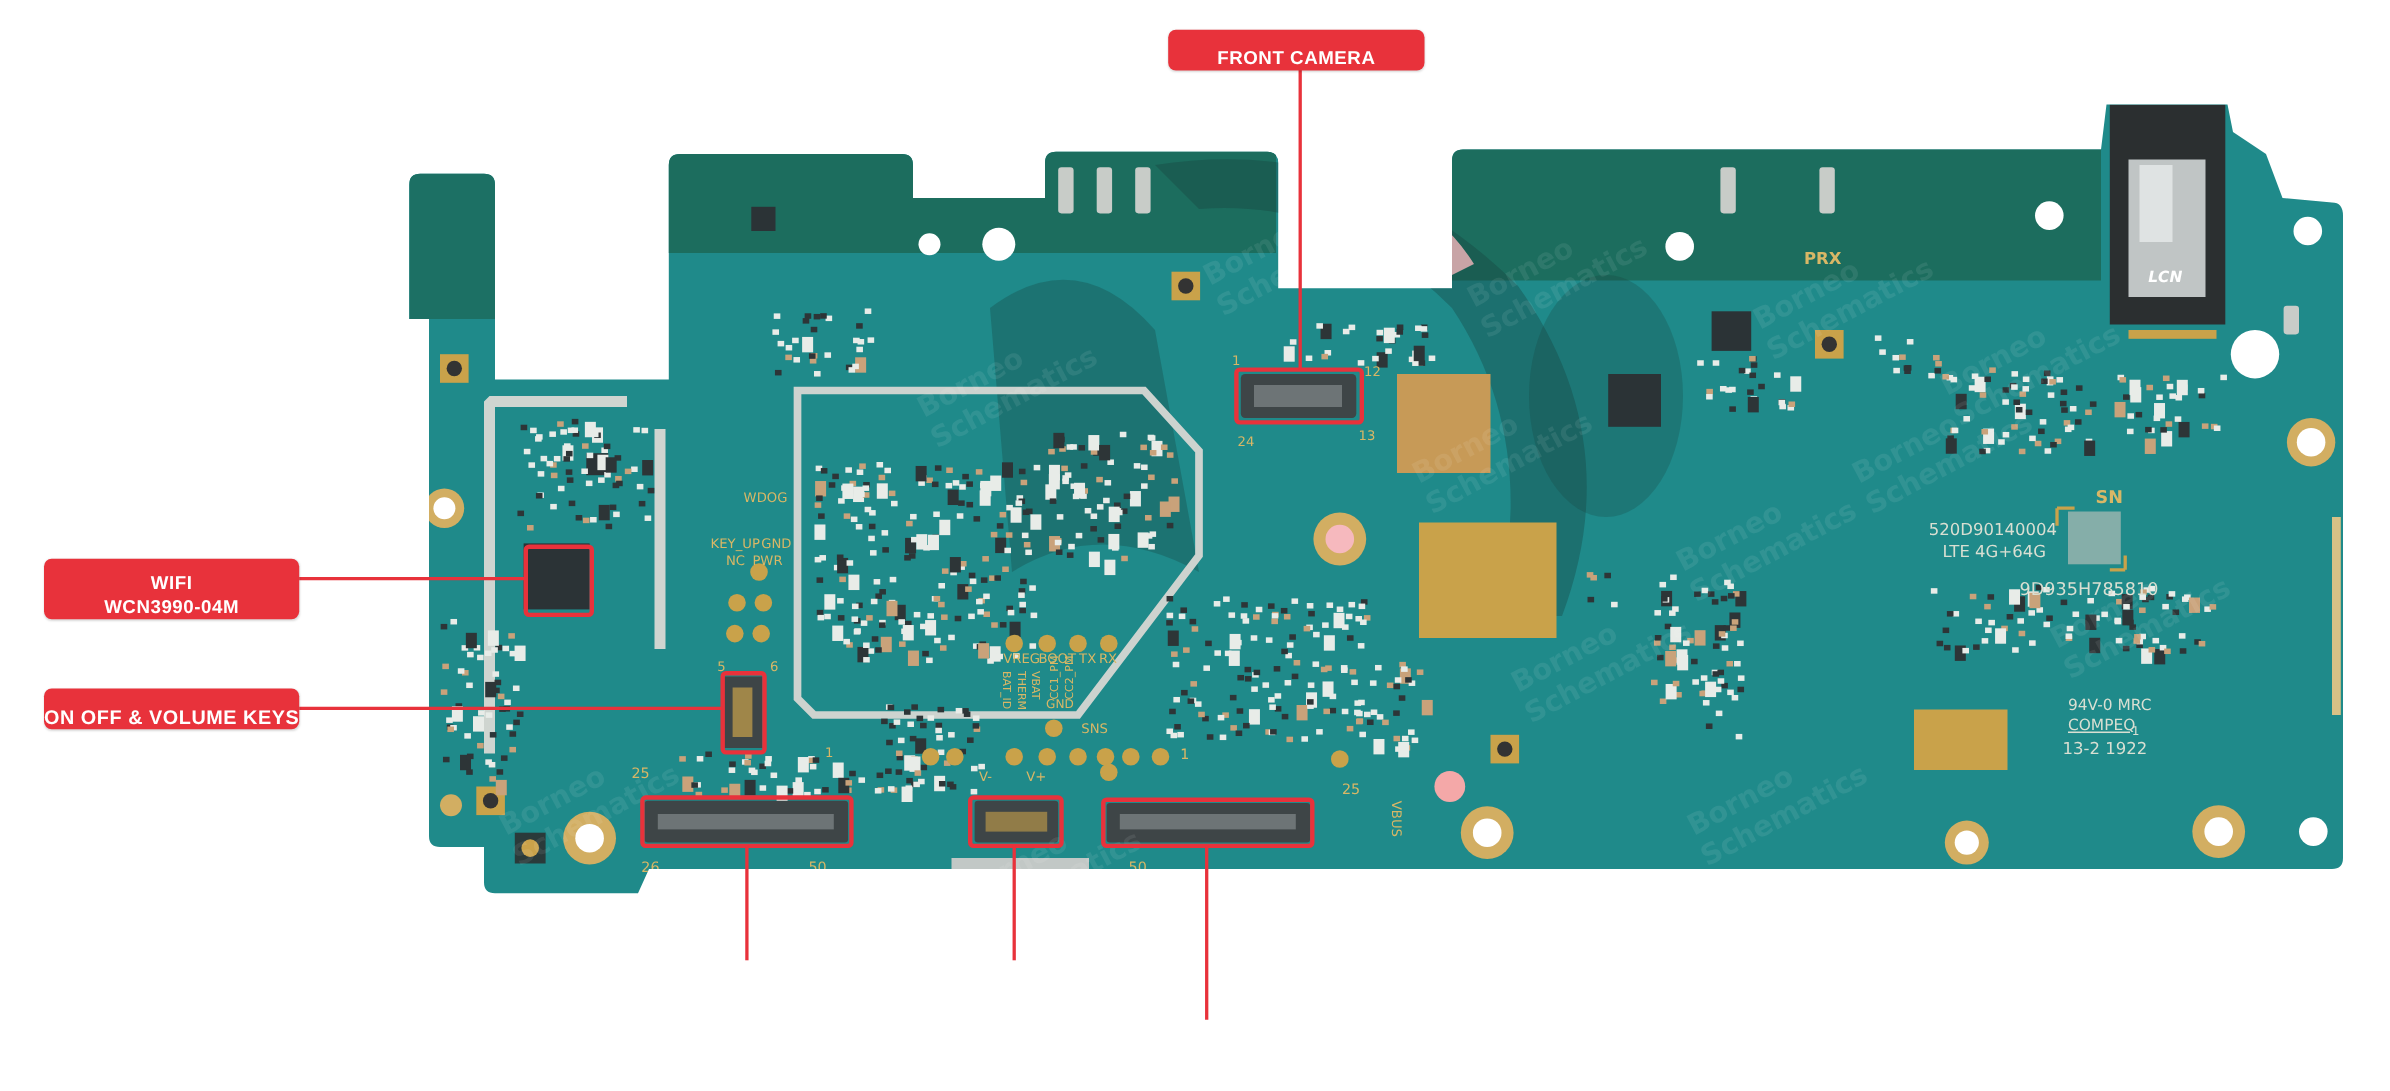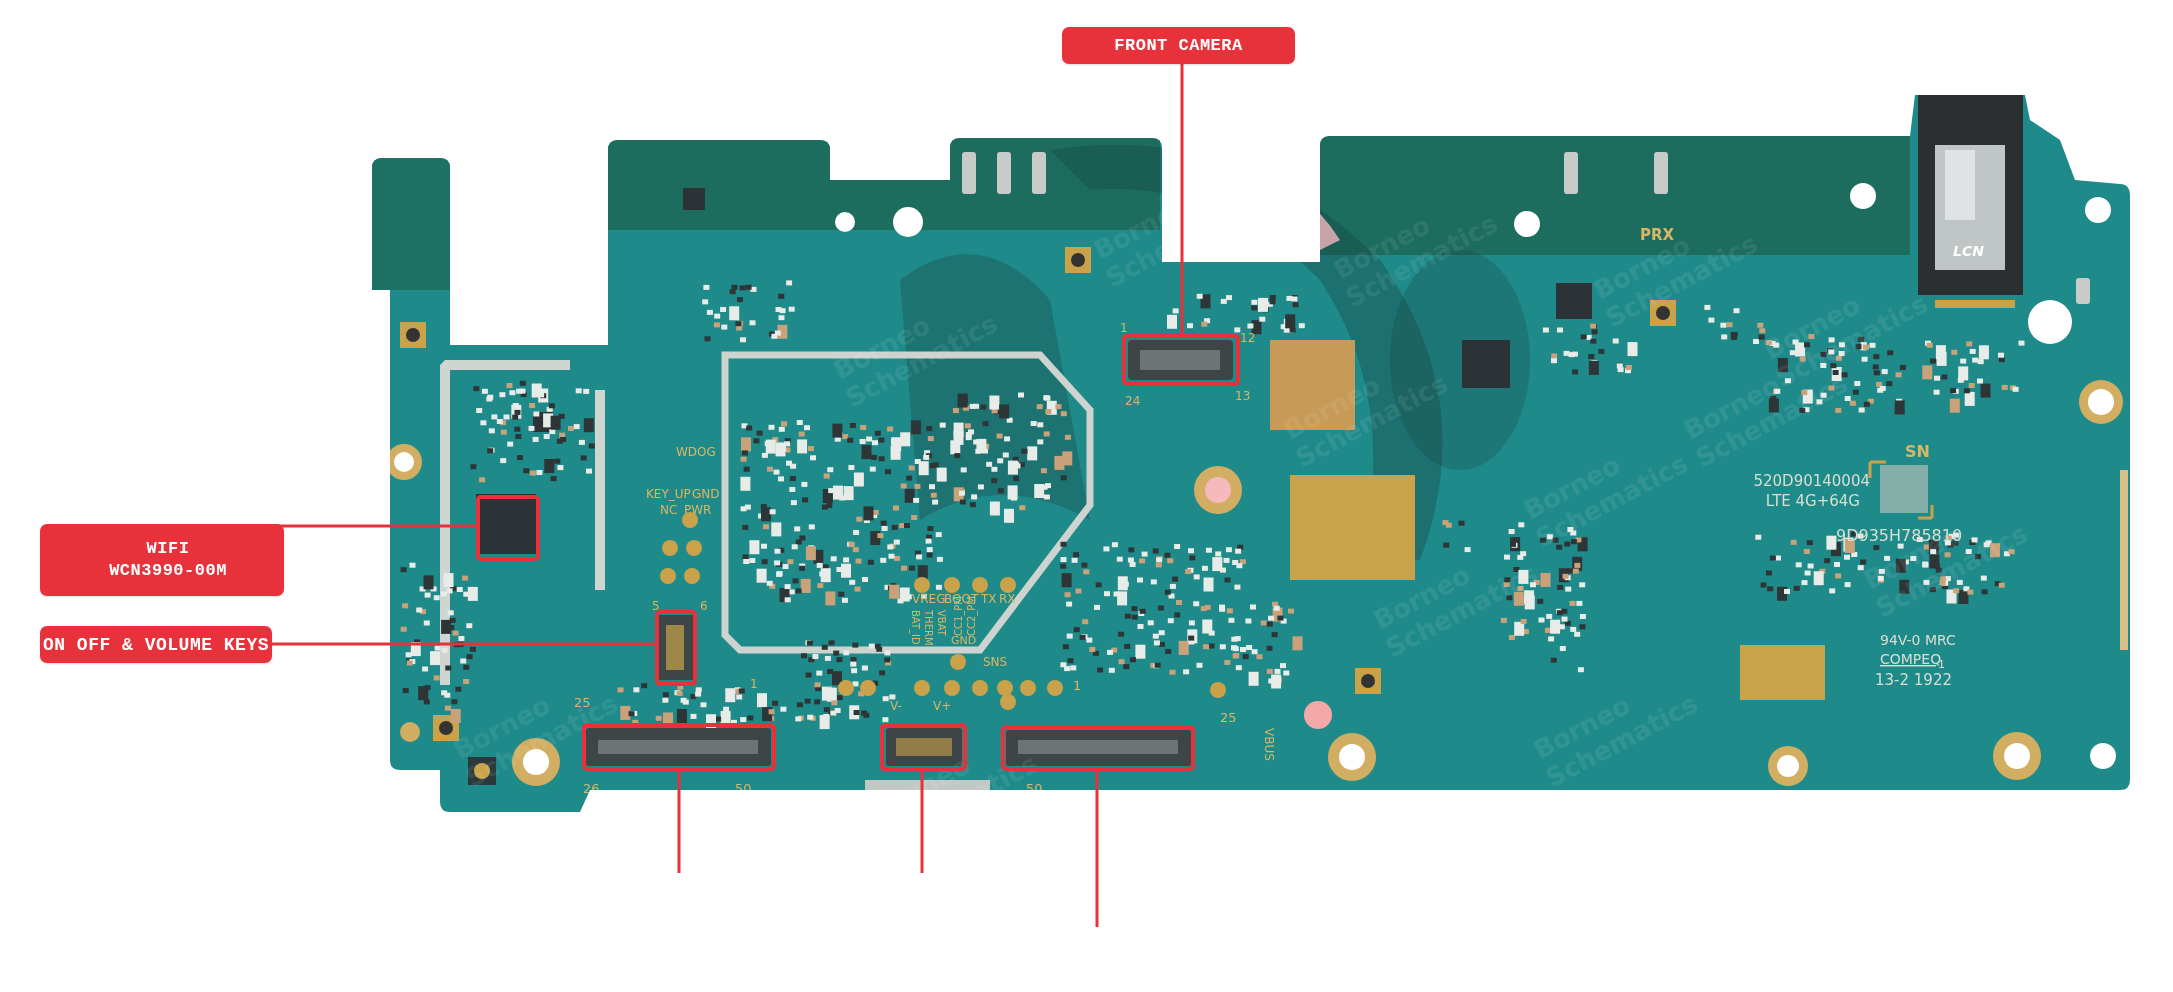--- a/index.html
+++ b/index.html
@@ -2,22 +2,22 @@
 <html><head>
   <meta charset="utf-8">
   <style>
     html, body { margin: 0; padding: 0; background: #ffffff; }
     body { width: 2173px; height: 992px; position: relative; overflow: hidden;
            font-family: "DejaVu Sans Mono", monospace; }
     #stage { position: absolute; left: 0; top: 0; width: 2173px; height: 992px; }
     .label {
       position: absolute; background: #e8323b; color: #ffffff;
       border-radius: 7px; display: flex; flex-direction: column;
-      align-items: center; justify-content: center; text-align: center;
-      font-family: Liberation Mono, monospace; font-weight: bold;
+      align-items: center; justify-content: flex-end; text-align: center;
+      font-family: Liberation Sans, sans-serif; font-weight: bold;
       font-size: 17px; letter-spacing: 0.5px; line-height: 22px;
       box-shadow: 0 1px 2px rgba(0,0,0,0.15);
     }
     .silk { font-family: "DejaVu Sans", sans-serif; fill: #d8b766; }
     .silk-white { font-family: "DejaVu Sans", sans-serif; fill: #d9dfd2; }
     .wm { font-family: "DejaVu Sans", sans-serif; font-weight: bold; fill: #ffffff; opacity: 0.08; }
   </style>
 </head>
 <body>
 
@@ -1281,20 +1281,20 @@
       <line x1="679" y1="769" x2="679" y2="873"></line>
       <line x1="922" y1="769" x2="922" y2="873"></line>
       <line x1="1097" y1="769" x2="1097" y2="927"></line>
     </g>
   </svg>
 
   
   <div class="label" style="left:1062px; top:27px; width:233px; height:37px;">
     <span>FRONT CAMERA</span>
   </div>
-  <div class="label" style="left:40px; top:524px; width:232px; height:72px;padding-left:12px;">
+  <div class="label" style="left:40px; top:508px; width:232px; height:55px;">
     <span>WIFI</span>
-    <span>WCN3990-00M</span>
+    <span>WCN3990-04M</span>
   </div>
   <div class="label" style="left:40px; top:626px; width:232px; height:37px; font-size:18px;">
     <span>ON OFF &amp; VOLUME KEYS</span>
   </div>
 </div>
 
 </body></html>

